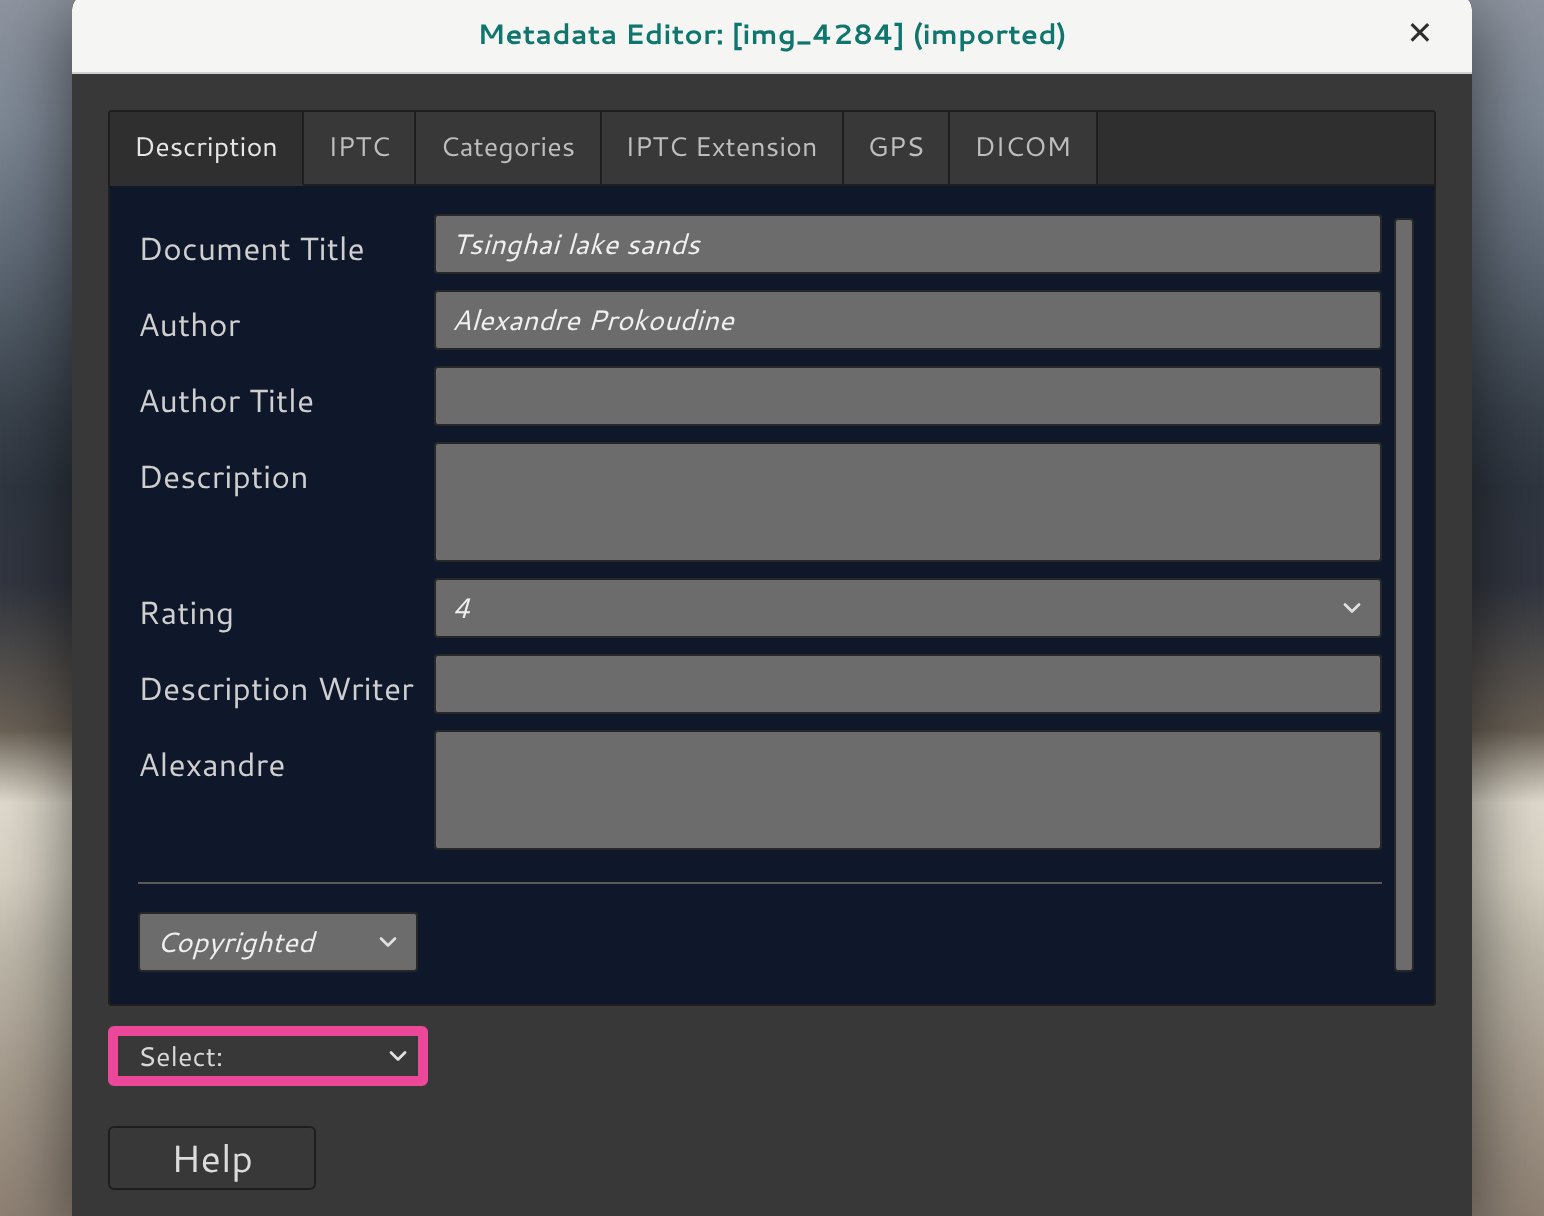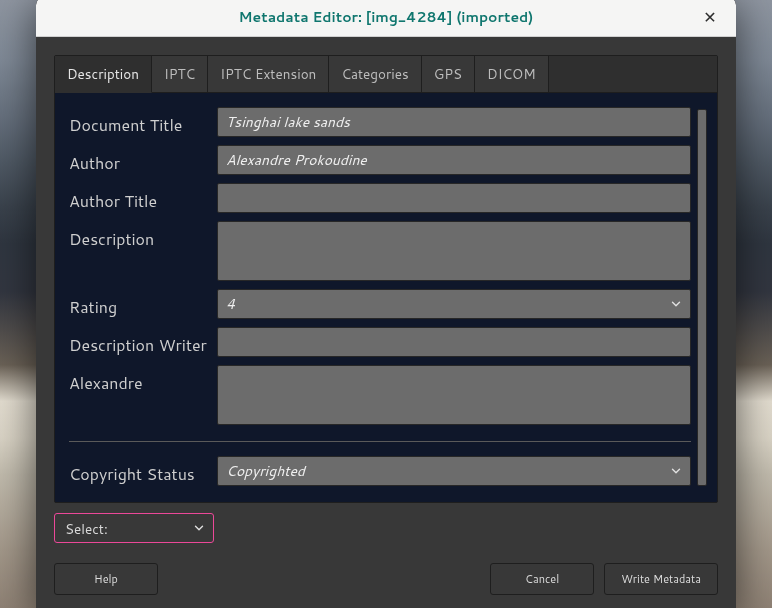--- a/index.html
+++ b/index.html
@@ -130,21 +130,21 @@
     align-self: stretch;
     min-height: 300px;
   }
   .lower-select-row {
     margin-top: 10px;
   }
   .lower-select {
     width: 160px;
     height: 30px;
     background: #383838;
-    border: 1px solid #ec4899;
+    border: 5px solid #ec4899;
     color: #d8d8d8;
     border-radius: 3px;
     padding: 0 26px 0 10px;
     appearance: none; -webkit-appearance: none;
     cursor: pointer;
     font-size: 13.5px;
     font-family: inherit;
   }
   .button-row {
     display: flex;
@@ -154,42 +154,42 @@
   .btn-group-right { display: flex; gap: 10px; }
   .btn {
     min-width: 104px;
     height: 32px;
     background: #383838;
     border: 1px solid #1e1e1e;
     color: #dcdcdc;
     border-radius: 3px;
     padding: 0 16px;
     cursor: pointer;
-    font-size: 11px;
+    font-size: 19px;
     font-family: inherit;
   }
   svg.chev-svg { width: 14px; height: 14px; display: block; }
 </style>
 </head>
 <body>
 
 <div class="dialog">
   <div class="titlebar">
     <span class="title">Metadata Editor: [img_4284] (imported)</span>
     <span class="close">✕</span>
   </div>
 
   <div class="content">
 
     <div class="tabs-wrap">
       <div class="tabs-bar">
         <div class="tab active">Description</div>
         <div class="tab">IPTC</div>
+        <div class="tab">Categories</div>
         <div class="tab">IPTC Extension</div>
-        <div class="tab">Categories</div>
         <div class="tab">GPS</div>
         <div class="tab">DICOM</div>
       </div>
 
       <div class="tab-panel">
         <div class="fields">
 
           <div class="fld-label">Document Title</div>
           <input class="text-input" value="Tsinghai lake sands" style="">
 
@@ -213,21 +213,20 @@
           </div>
 
           <div class="fld-label">Description Writer</div>
           <input class="text-input" value="" style="">
 
           <div class="fld-label">Alexandre</div>
           <textarea class="textarea-input" style=""></textarea>
 
           <hr class="hr">
 
-          <div class="fld-label">Copyright Status</div>
           <div class="select-wrap">
             <input class="select-input" readonly="" value="Copyrighted" style="">
             <span class="chev">
               <svg class="chev-svg" viewBox="0 0 24 24">
                   <path d="M6 9l6 6 6-6" fill="none" stroke="currentColor" stroke-width="2.4" stroke-linecap="round" stroke-linejoin="round"></path>
                 </svg>
             </span>
           </div>
 
         </div>
@@ -241,20 +240,16 @@
         <span class="chev">
           <svg class="chev-svg" viewBox="0 0 24 24">
               <path d="M6 9l6 6 6-6" fill="none" stroke="currentColor" stroke-width="2.4" stroke-linecap="round" stroke-linejoin="round"></path>
             </svg>
         </span>
       </div>
     </div>
 
     <div class="button-row">
       <button class="btn">Help</button>
-      <div class="btn-group-right">
-        <button class="btn">Cancel</button>
-        <button class="btn">Write Metadata</button>
-      </div>
     </div>
 
   </div>
 </div>
 
 </body></html>

